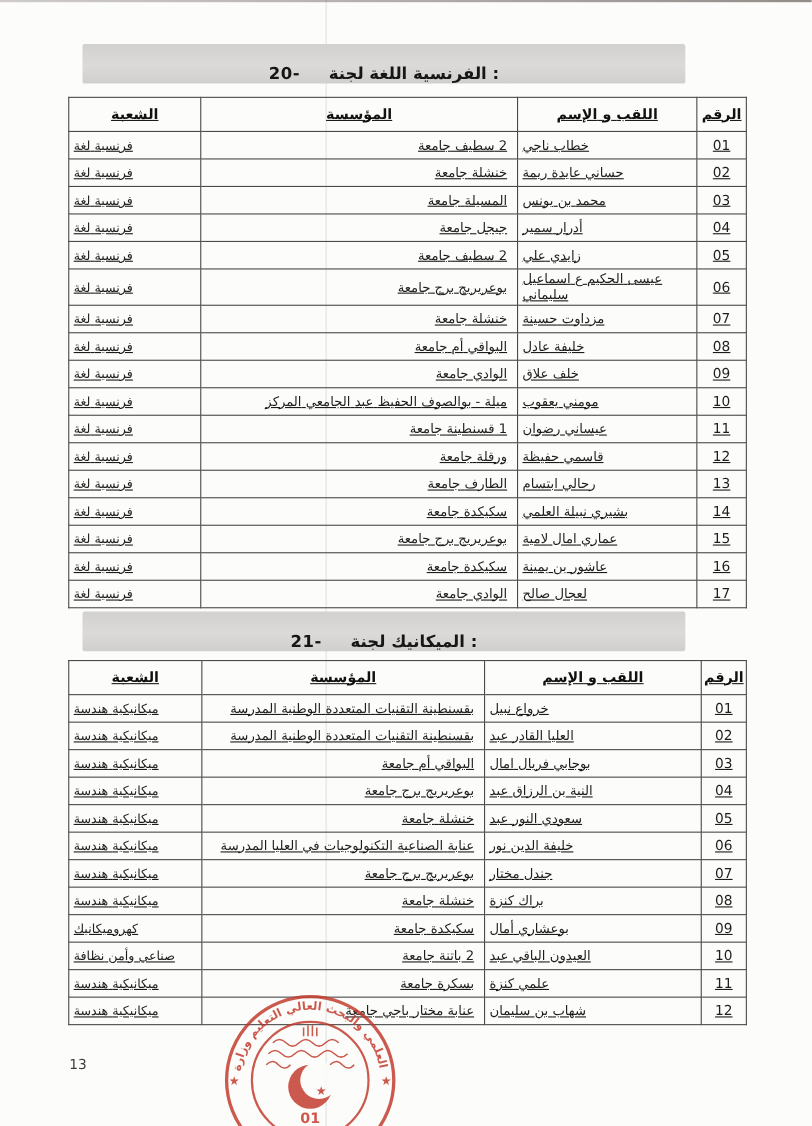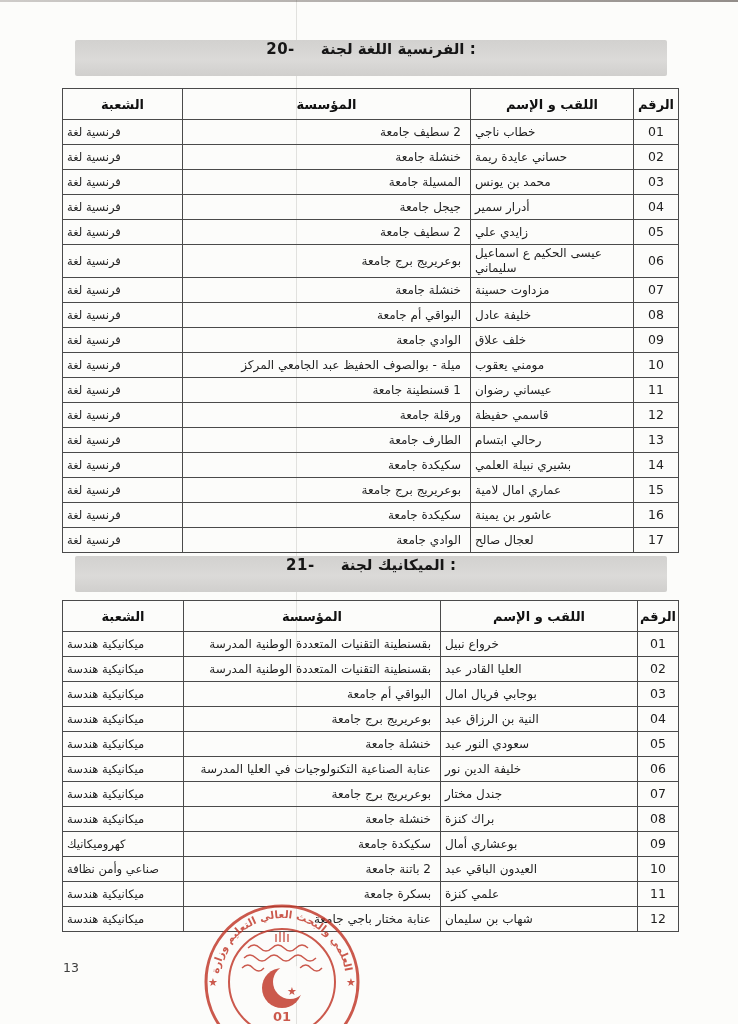--- a/index.html
+++ b/index.html
@@ -11,31 +11,32 @@
   }
   .scan-top-edge{
     position:absolute;left:0;top:0;width:738px;height:2px;
     background:linear-gradient(to right, rgba(70,60,55,.25), rgba(60,50,45,.55));
   }
   .fold-line{
     position:absolute;left:296px;top:0;width:1px;height:1024px;
     background:rgba(90,85,80,.16);
   }
   .title-bar{
-    position:absolute;left:75px;width:592px;height:36px;
+    position:absolute;left:75px;width:548px;height:36px;
     background:linear-gradient(180deg,#d2d1cf 0%,#dbdad8 55%,#d0cfcd 100%);
-    display:flex;align-items:flex-start;justify-content:center;
+    display:flex;align-items:flex-end;justify-content:center;
     font-weight:bold;font-size:15px;color:#161616;
     border-radius:2px;
   }
   .title-bar .sec-num{margin-right:26px;letter-spacing:.5px;}
   .doc-table{
     position:absolute;left:62px;width:616px;
     border-collapse:collapse;table-layout:fixed;
     background:transparent;
+    text-decoration:underline;
   }
   .doc-table th,.doc-table td{
     border:1px solid #4a4a4a;
     overflow:hidden;
   }
   .doc-table{border:1.5px solid #3c3c3c;}
   .doc-table th{
     height:28px;font-size:13px;font-weight:bold;text-align:center;
     color:#111;
   }

